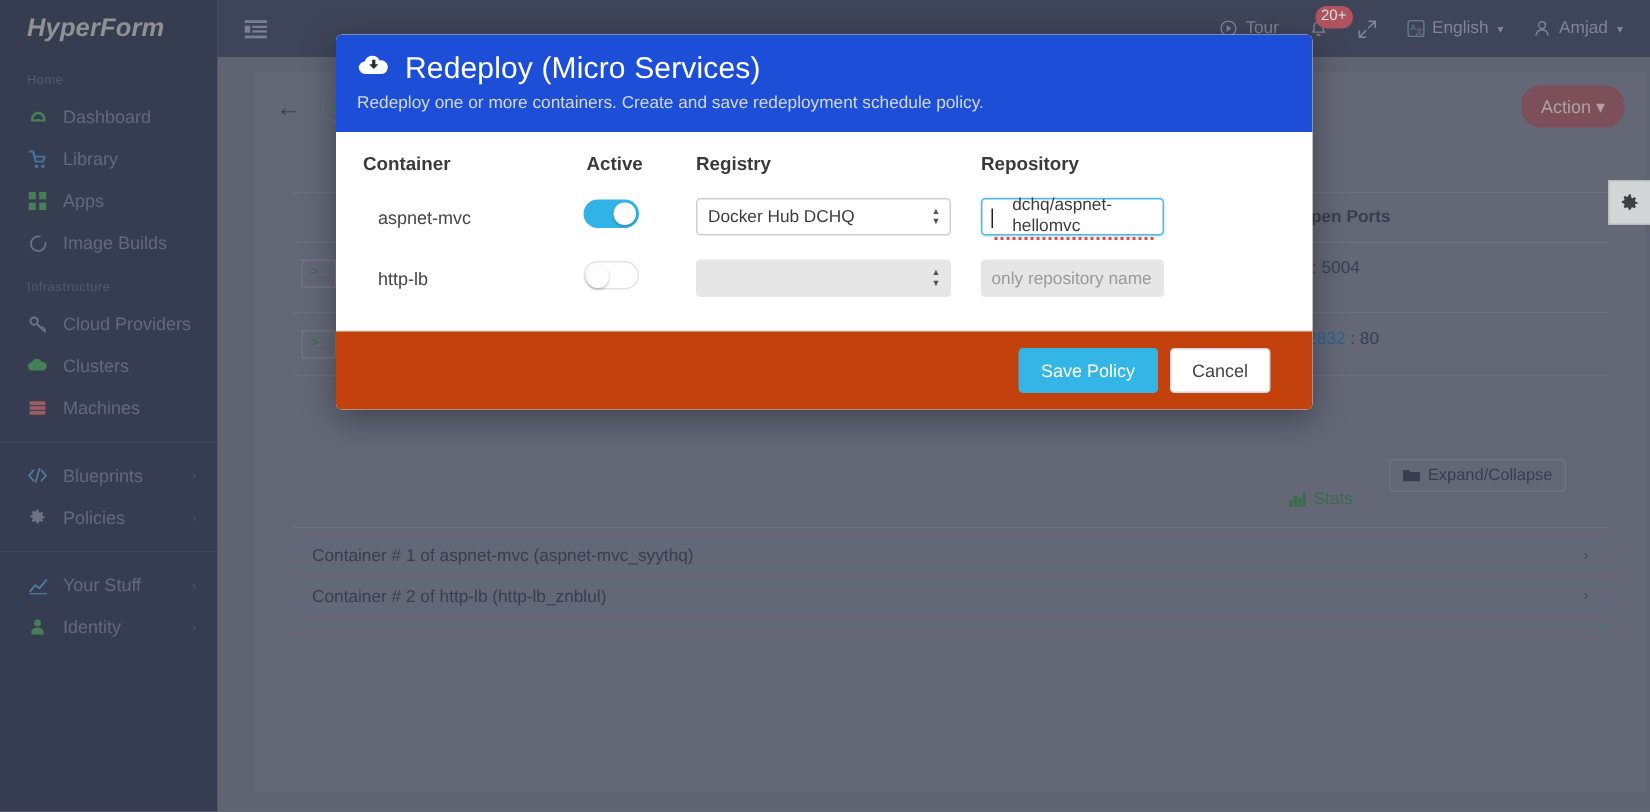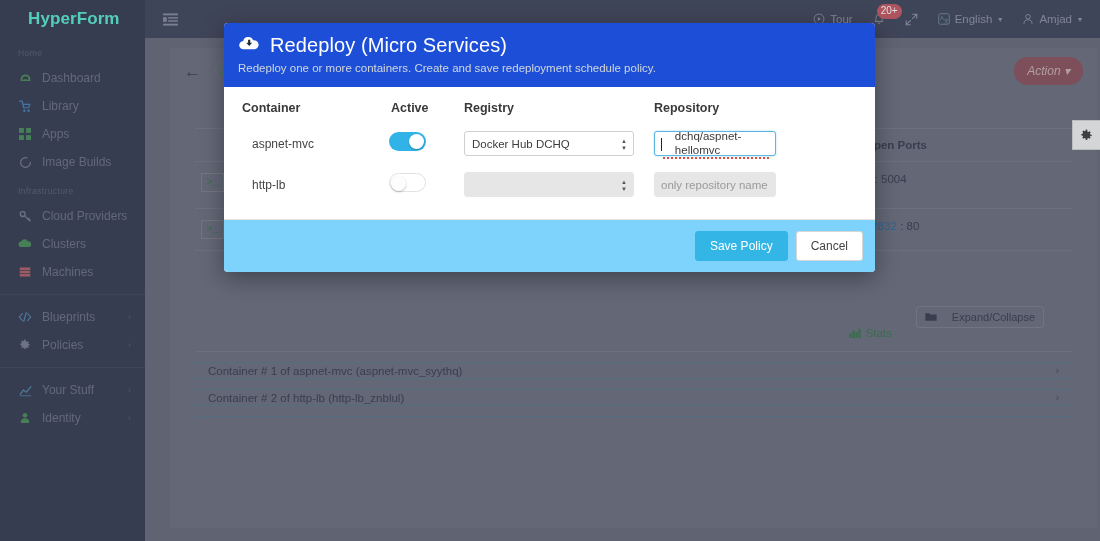--- a/index.html
+++ b/index.html
@@ -14,23 +14,24 @@
 
   
   .sidebar {
     position: absolute; left: 0; top: 0;
     width: 145px; height: 541px;
     background: #3c4257;
     z-index: 1;
   }
   .brand {
     height: 38px; display: flex; align-items: center;
-    padding-left: 28px;
-    font-size: 17px; font-weight: bold; color: #5eead4;
+    padding-left: 18px;
+    font-size: 17px; font-weight: bold; color: #a3a3a3;
     letter-spacing: .1px;
+    font-style: italic;
   }
   .nav-section-title {
     font-size: 8.5px; color: #5d6377; letter-spacing: .4px;
     padding: 10px 0 6px 18px; text-transform: none;
   }
   .nav-item {
     height: 28px; display: flex; align-items: center;
     padding-left: 18px; gap: 10px;
     color: #6f7587; font-size: 12px;
     cursor: pointer; position: relative;
@@ -86,21 +87,21 @@
     width: 22px; height: 22px; border-radius: 50%;
     border: 1px solid #767a8a;
     display: flex; align-items: center; justify-content: center;
     color: #4e8f5e; cursor: pointer;
   }
   .action-btn {
     margin-left: auto;
     background: #8d5763; color: #c9b4ba;
     border: 1px solid #8d5763;
     font-size: 12px; padding: 6px 12px;
-    border-radius: 13px; cursor: pointer; font-style: italic;
+    border-radius: 13px; cursor: pointer;
   }
   .settings-tab {
     position: absolute; right: 0; top: 82px;
     width: 28px; height: 30px;
     background: #f3f3f3; border: 1px solid #d6d6d8;
     border-right: none;
     display: flex; align-items: center; justify-content: center;
     color: #444; cursor: pointer; z-index: 3;
   }
 
@@ -151,21 +152,21 @@
 
   .panel-footer {
     display: flex; align-items: center; justify-content: flex-end;
     gap: 24px; padding: 10px 28px 12px 0;
     border-bottom: 1px solid #787c8c; margin: 0 25px;
   }
   .stats-link { color: #3f7a52; font-size: 11.5px; display: flex; align-items: flex-end; gap: 5px; cursor: pointer; margin-top: 32px; }
   .expand-btn {
     border: 1px solid #7e8292; color: #3e4356; background: transparent;
     font-size: 11px; padding: 4px 8px; border-radius: 3px;
-    display: flex; align-items: center; gap: 15px; cursor: pointer;
+    display: flex; align-items: center; gap: 5px; cursor: pointer;
   }
 
   .acc-item {
     margin: 10px 25px 0 25px;
     border: 1px solid #5c7b8c;
     border-radius: 3px;
     height: 17px; display: flex; align-items: center;
     padding: 0 12px; font-size: 11.5px; color: #3e4356;
     cursor: pointer;
   }
@@ -247,22 +248,22 @@
   .spell {
     border-bottom: 2px dotted #e04a3f;
     padding-bottom: 0px; line-height: 14px; padding-left: 12px;
   }
   .caret-bar {
     display: inline-block; width: 1px; height: 13px;
     background: #222; margin-right: 1px; position: relative; top: 1px;
   }
   .modal-footer {
     border-top: 1px solid #e5e5e5;
-    padding: 11px 12px; display: flex; justify-content: flex-end; gap: 8px;
-    background: #7dd3fc;
+    padding: 11px 28px; display: flex; justify-content: flex-end; gap: 8px;
+    background: #c2410c;
   }
   .btn {
     font-size: 12px; padding: 7px 14px; border-radius: 3px;
     cursor: pointer; border: 1px solid transparent;
   }
   .btn-primary { background: #33b5e5; color: #fff; border-color: #33b5e5; }
   .btn-default { background: #fff; color: #444; border-color: #d6d6d6; }
 </style>
 </head>
 <body>

